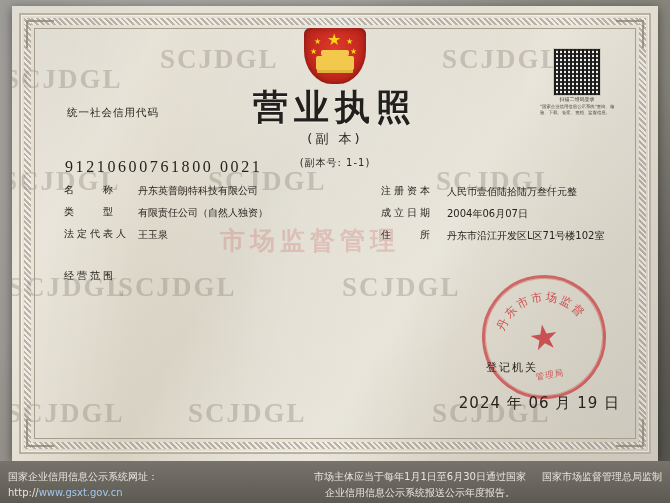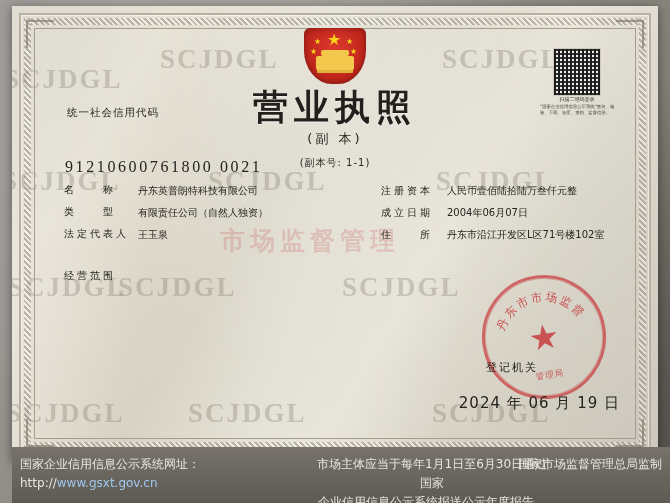--- a/index.html
+++ b/index.html
@@ -260,21 +260,21 @@
   .val {
     flex: 1 1 auto;
     font-size: 10px;
     color: #26231e;
     line-height: 1.35;
     font-family: Liberation Serif, serif;
   }
   .rcol {
     display: flex;
     flex: 0 0 228px;
-    align-items: flex-start;
+    align-items: flex-end;
   }
   .rlbl {
     width: 66px;
     flex: 0 0 66px;
     font-size: 10px;
     color: #26231e;
     letter-spacing: 3px;
   }
   .rval {
     font-size: 10px;
@@ -346,26 +346,25 @@
     font-size: 15px;
     letter-spacing: 1px;
     color: #26231e;
   }
 
   
   .footer {
     position: absolute;
     left: 0; right: 0;
     bottom: 0;
-    height: 56px;
+    height: 42px;
     background: linear-gradient(180deg, #77736b 0%, #5d5a53 100%);
     color: #e9e6df;
-    font-size: 12px;
+    font-size: 10px;
     line-height: 1.6;
-    margin-left: 12px;
   }
   .footer .f-left {
     position: absolute;
     left: 8px; top: 8px;
     width: 250px;
   }
   .footer .f-mid {
     position: absolute;
     left: 300px; top: 8px;
     width: 240px;

